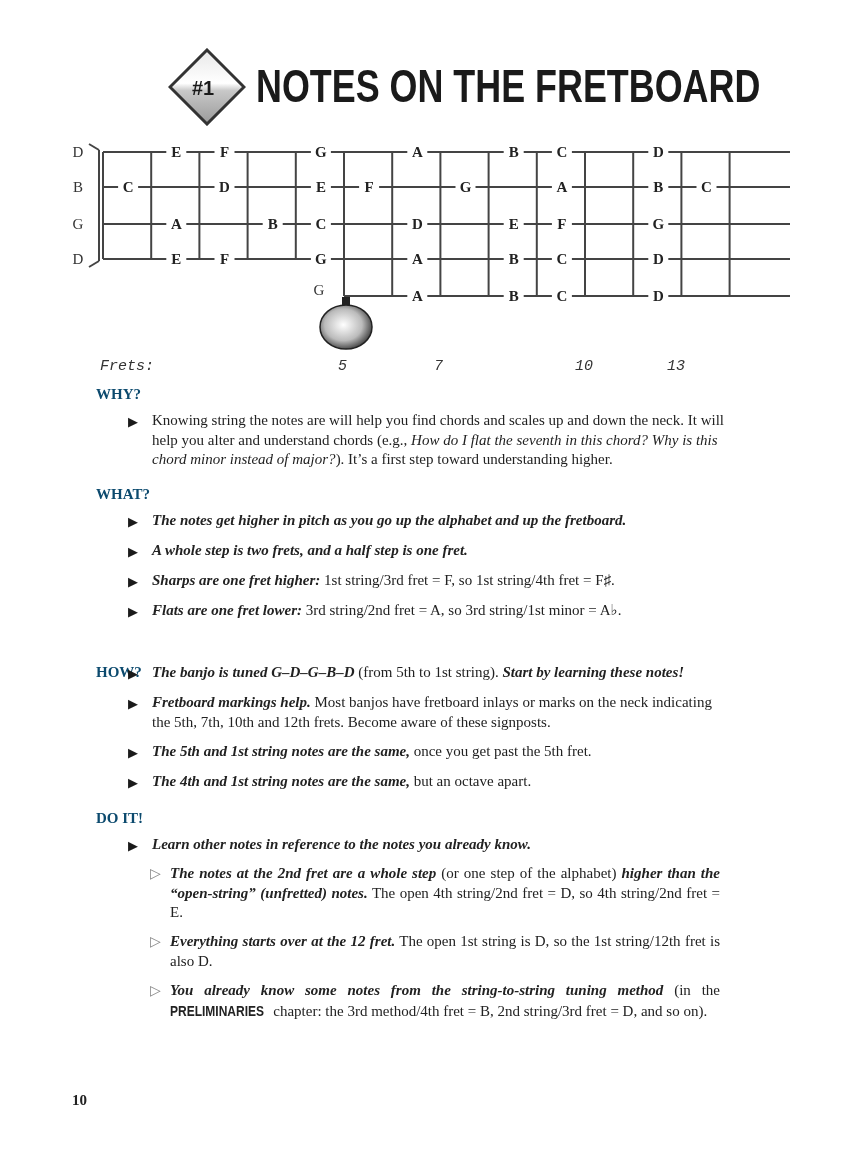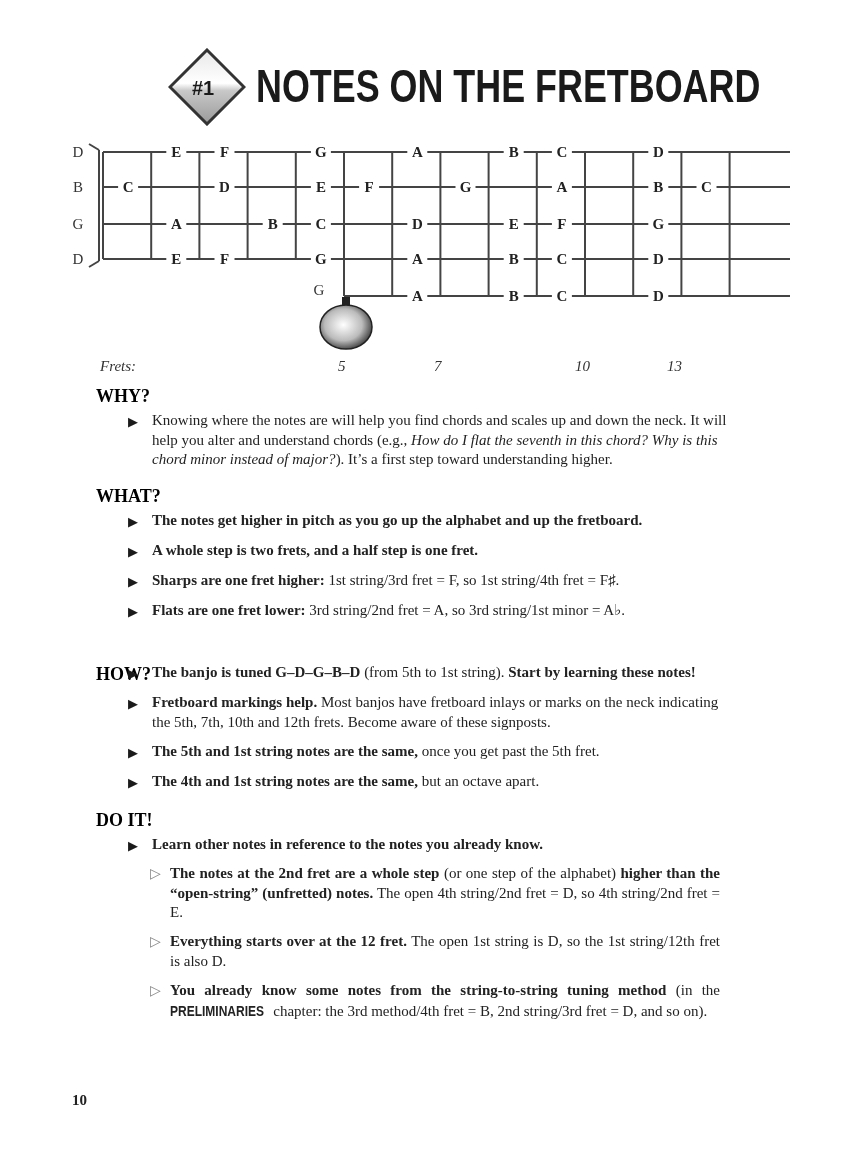--- a/index.html
+++ b/index.html
@@ -1,31 +1,31 @@
 <!DOCTYPE html>
 <html><head>
 <meta charset="utf-8">
 <style>
   html, body { margin:0; padding:0; background:#ffffff; }
   body { width:864px; height:1152px; position:relative; overflow:hidden; font-family:"Liberation Serif", serif; color:#222; }
   .title-wrap { position:absolute; left:168px; top:48px; height:80px; }
   .badge { position:absolute; left:0; top:0; width:78px; height:78px; }
   .title { position:absolute; left:88px; top:10px; font-family:"Liberation Sans", sans-serif; font-weight:bold; font-size:46px; letter-spacing:0px; color:#1a1a1a; white-space:nowrap; transform:scaleX(0.78); transform-origin:left center; line-height:56px; }
   #fretboard { position:absolute; left:0; top:130px; }
-  .frets-row { position:absolute; top:358px; left:0; width:864px; height:20px; font-style:italic; font-size:15px; color:#333; }
+  .frets-row { position:absolute; top:358px; left:0; width:864px; height:20px; font-style:italic; font-size:15px; color:#333;font-family:Liberation Mono, monospace; }
   .frets-row span { position:absolute; }
   .section { position:absolute; left:96px; width:640px; }
-  .sec-head { font-weight:bold; font-size:18px; color:#000000; }
+  .sec-head { font-weight:bold; font-size:15px; color:#0c4a6e; }
   .bullet { position:absolute; left:128px; width:600px; font-size:15px; line-height:19.5px; color:#222; }
   .bullet .tri { position:absolute; left:0; top:1px; font-size:13px; color:#1a1a1a; }
   .bullet .txt { display:block; margin-left:24px; }
   .sub { position:absolute; left:150px; width:570px; font-size:15px; line-height:19.5px; color:#222; }
   .sub .tri { position:absolute; left:0; top:0px; font-size:14px; color:#888; }
   .sub .txt { display:block; margin-left:20px; text-align:justify; }
-  .bi { font-weight:bold; }
+  .bi { font-weight:bold; font-style:italic; }
   .it { font-style:italic; }
   .caps { font-family:"Liberation Sans", sans-serif; font-weight:bold; font-size:15px; display:inline-block; transform:scaleX(0.8); transform-origin:left; margin-right:-18px; letter-spacing:0px; }
   .page-num { position:absolute; left:72px; top:1092px; font-weight:bold; font-size:15px; }
 </style>
 </head>
 <body>
 
 <div class="title-wrap">
   <svg class="badge" viewBox="0 0 78 78">
     <defs>
@@ -151,21 +151,21 @@
   <span style="left:100px;">Frets:</span>
   <span style="left:338px;">5</span>
   <span style="left:434px;">7</span>
   <span style="left:575px;">10</span>
   <span style="left:667px;">13</span>
 </div>
 
 <div class="section sec-head" style="top:386px;">WHY?</div>
 <div class="bullet" style="top:411px;">
   <span class="tri">▶</span>
-  <span class="txt"><span>Knowing where the notes are will help you find chords and scales up and down the neck. It will help you alter and understand chords (e.g., </span><span class="it">How do I flat the seventh in this chord? Why is this chord minor instead of major?</span><span>). It’s a first step toward understanding higher.</span></span>
+  <span class="txt"><span>Knowing string the notes are will help you find chords and scales up and down the neck. It will help you alter and understand chords (e.g., </span><span class="it">How do I flat the seventh in this chord? Why is this chord minor instead of major?</span><span>). It’s a first step toward understanding higher.</span></span>
 </div>
 
 <div class="section sec-head" style="top:486px;">WHAT?</div>
 <div class="bullet" style="top:511px;">
   <span class="tri">▶</span>
   <span class="txt bi">The notes get higher in pitch as you go up the alphabet and up the fretboard.</span>
 </div>
 <div class="bullet" style="top:541px;">
   <span class="tri">▶</span>
   <span class="txt bi">A whole step is two frets, and a half step is one fret.</span>

